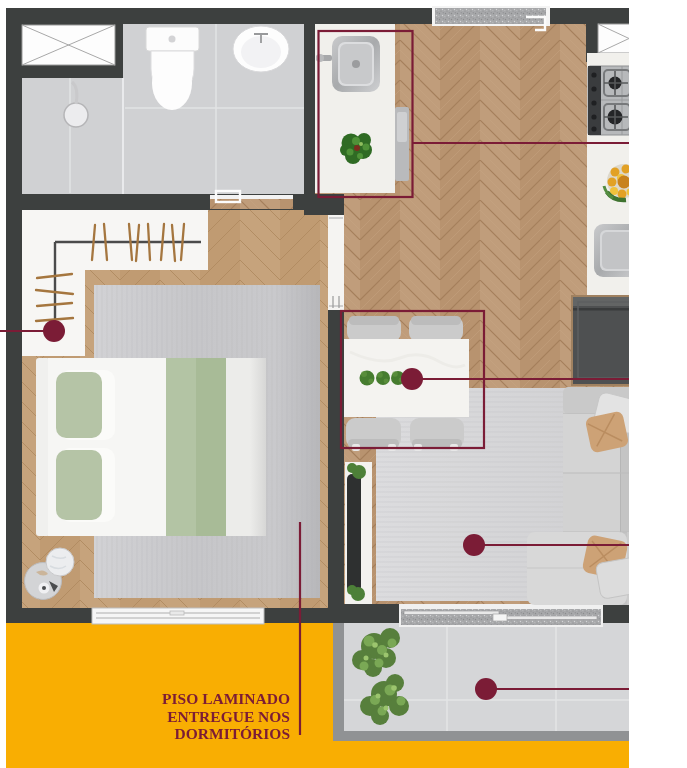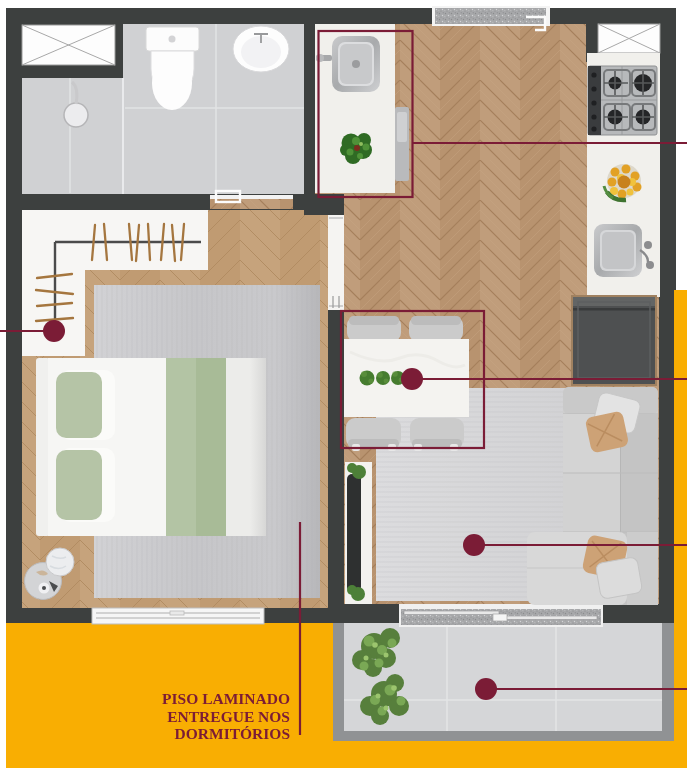--- a/index.html
+++ b/index.html
@@ -1,16 +1,16 @@
 <!DOCTYPE html>
 <html><head>
 <meta charset="utf-8">
 <style>
 html,body{margin:0;padding:0;background:#fff;}
-#wrap{position:relative;width:687px;height:768px;overflow:hidden;background:#fff;}
+#wrap{position:relative;width:629px;height:768px;overflow:hidden;background:#fff;}
 svg{display:block;}
 </style>
 </head>
 <body>
 <div id="wrap">
 <svg width="687" height="768" viewBox="0 0 687 768" xmlns="http://www.w3.org/2000/svg">
 <defs>
 <pattern id="hb" width="80" height="40" patternUnits="userSpaceOnUse">
   <rect width="80" height="40" fill="#c09d7b"></rect>
   <rect x="40" width="40" height="40" fill="#b8936f"></rect>

